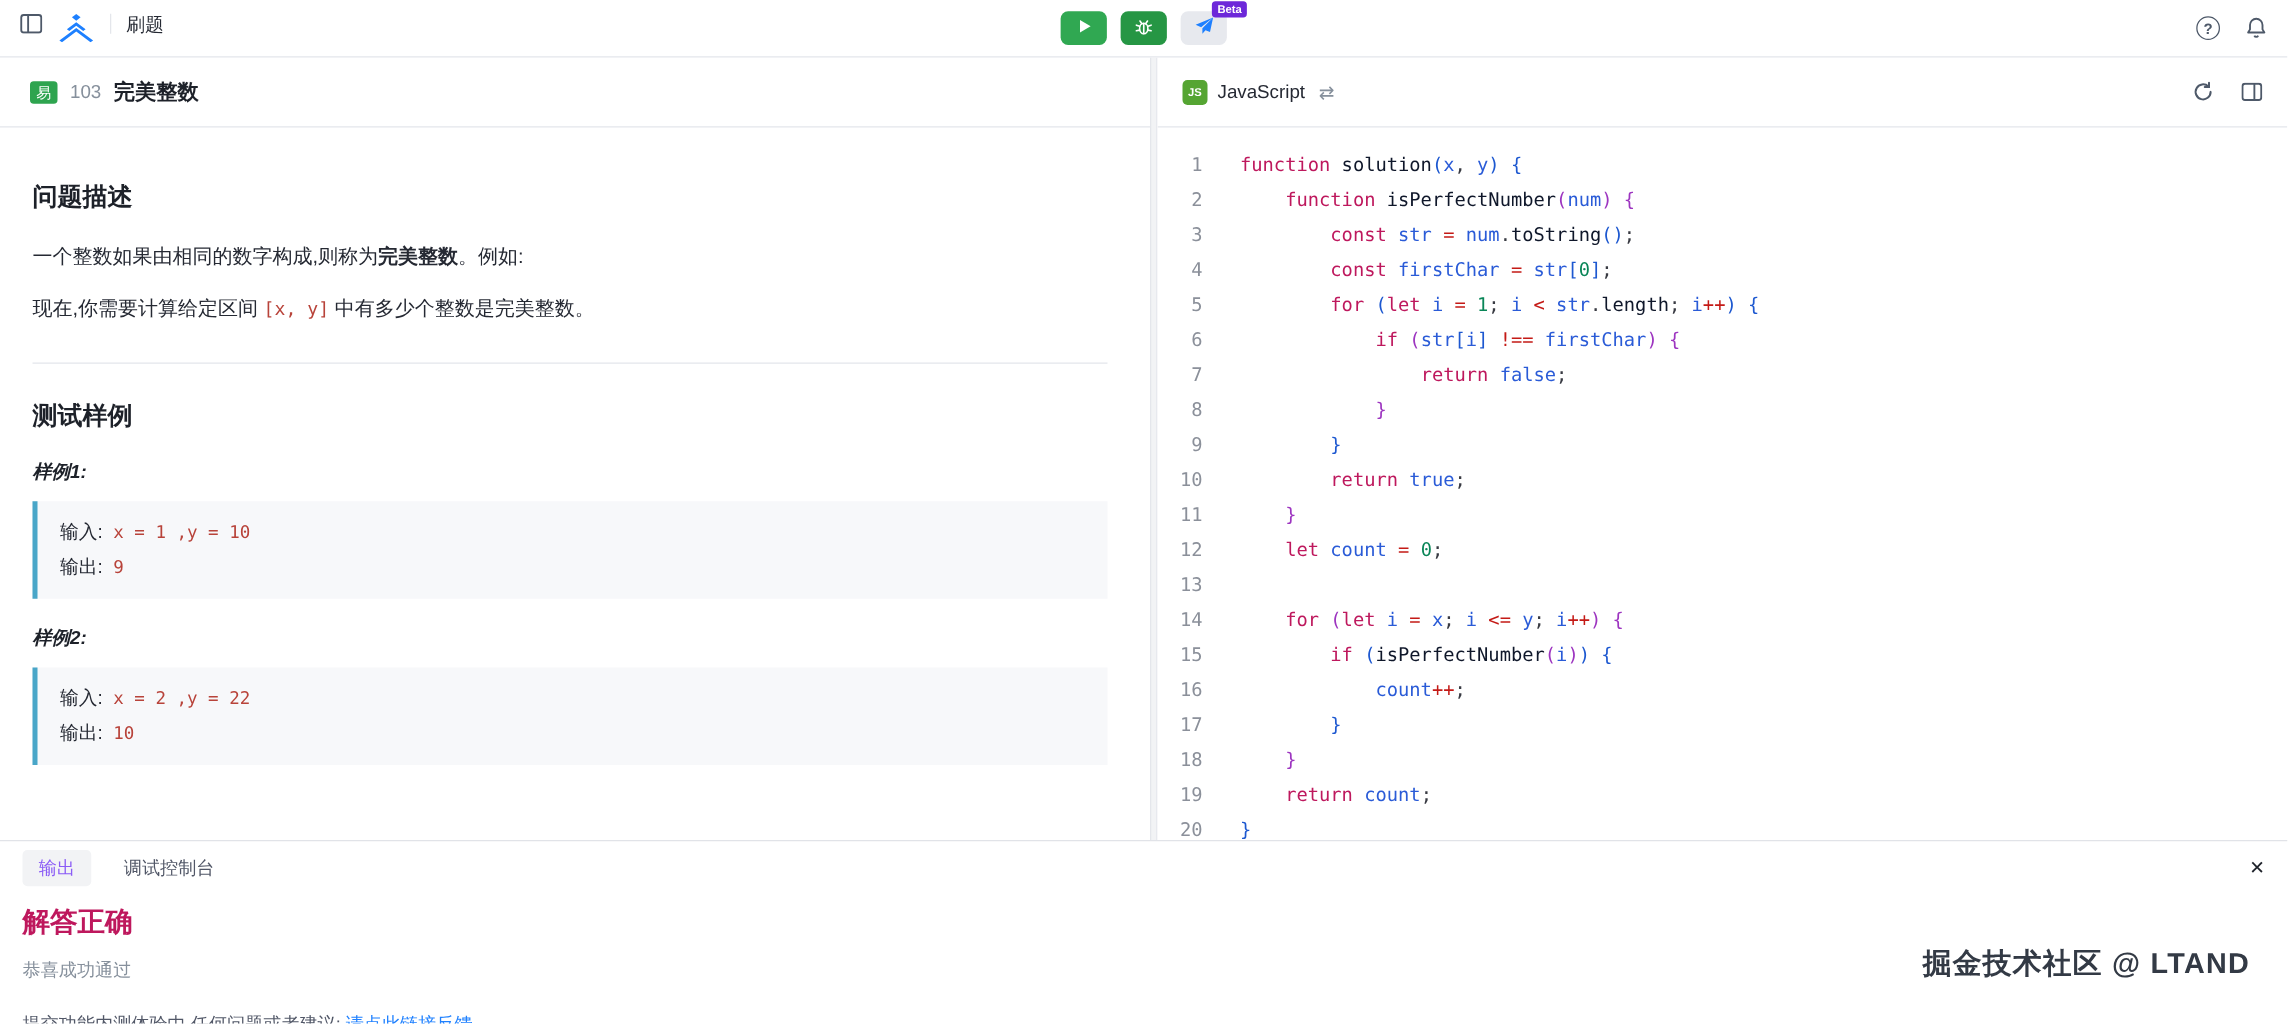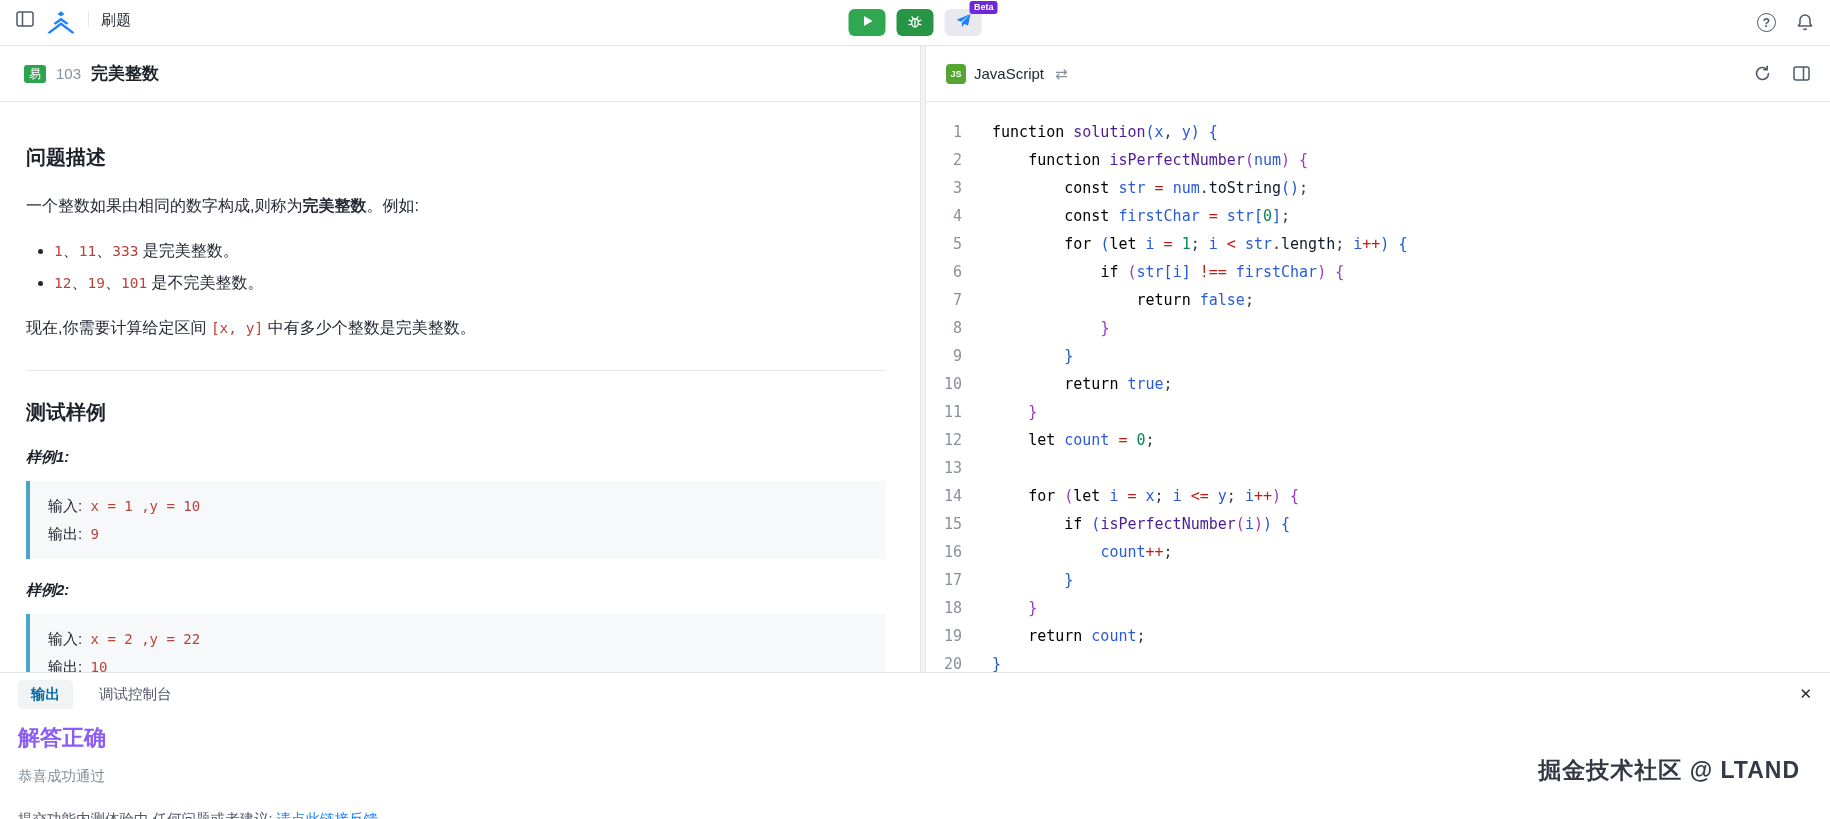--- a/index.html
+++ b/index.html
@@ -59,38 +59,38 @@
   .js-badge { width: 20px; height: 20px; border-radius: 4px; background: #55a532; color: #fff;
     font-size: 9px; font-weight: 700; display: flex; align-items: center; justify-content: center; }
   .lang { font-size: 15px; color: #252933; font-weight: 500; }
   .swap { color: #86909c; font-size: 15px; margin-left: 3px; cursor: pointer; }
   .spacer { flex: 1; }
   .code-area { flex: 1; overflow: hidden; padding-top: 16px;
     font-family: "DejaVu Sans Mono", monospace; font-size: 15px; }
   .cl { display: flex; line-height: 28px; white-space: pre; }
   .ln { width: 66px; flex: none; text-align: right; padding-right: 30px; color: #8b909a; user-select: none; }
   .lc { white-space: pre; color: #383a42; }
-  .tk-k { color: #000000; margin-top: 16px; }
-  .tk-f { color: #4c1d95; }
+  .tk-k { color: #be185d; margin-top: 16px; }
+  .tk-f { color: #0f172a; }
   .tk-v { color: #2a5bd7; }
   .tk-p { color: #0f172a; }
   .tk-n { color: #0a8658; }
   .tk-o { color: #c41a16; }
   .tk-t { color: #383a42; }
   .tk-b1, .tk-b3 { color: #1d58d0; }
   .tk-b2, .tk-b4 { color: #9d35c0; }
 
   
   .bottom { height: 147px; border-top: 1px solid #e1e3e8; position: relative;
     padding: 0 18px; overflow: hidden; background: #fff; }
   .tabs { height: 42px; display: flex; align-items: center; gap: 26px; }
   .tab { font-size: 14.5px; color: #515767; cursor: pointer; }
-  .tab.active { font-weight: 700; color: #0369a1; background: #f2f3f5; padding: 5px 13px; border-radius: 4px; }
+  .tab.active { font-weight: 400; color: #8b5cf6; background: #f2f3f5; padding: 5px 13px; border-radius: 4px; }
   .close { margin-left: auto; color: #1d2129; font-size: 15px; cursor: pointer; }
-  .result-title { color: #8b5cf6; font-size: 22px; font-weight: 700; margin-top: 8px; }
+  .result-title { color: #be185d; font-size: 22px; font-weight: 700; margin-top: 8px; }
   .result-sub { color: #86909c; font-size: 14.5px; margin-top: 14px; }
   .feedback { color: #515767; font-size: 14.5px; margin-top: 24px; }
   .fb-link { color: #1e80ff; text-decoration: underline; cursor: pointer; }
   .watermark { position: absolute; right: 30px; top: 82px; font-size: 23px; color: #333a45;
     font-weight: 600; letter-spacing: 1px; }
 </style>
 </head>
 <body>
 
 <header class="topbar">
@@ -153,24 +153,20 @@
 
   <section class="left">
     <div class="panel-head">
       <span class="diff-badge">易</span>
       <span class="prob-id">103</span>
       <span class="prob-title">完美整数</span>
     </div>
     <div class="prob-body">
       <h2>问题描述</h2>
       <p><span class="rt-plain">一个整数如果由相同的数字构成,则称为</span><span class="rt-bold">完美整数</span><span class="rt-plain">。例如:</span></p>
-      <ul>
-        <li><span class="rt-code">1</span><span class="rt-plain">、</span><span class="rt-code">11</span><span class="rt-plain">、</span><span class="rt-code">333</span><span class="rt-plain"> 是完美整数。</span></li>
-        <li><span class="rt-code">12</span><span class="rt-plain">、</span><span class="rt-code">19</span><span class="rt-plain">、</span><span class="rt-code">101</span><span class="rt-plain"> 是不完美整数。</span></li>
-      </ul>
       <p><span class="rt-plain">现在,你需要计算给定区间 </span><span class="rt-code">[x, y]</span><span class="rt-plain"> 中有多少个整数是完美整数。</span></p>
       <hr>
       <h2>测试样例</h2>
       <div class="sample-label">样例1:</div>
       <div class="sample">
           <div class="rich-line"><span class="rt-label">输入:</span><span class="rt-val"> x = 1 ,y = 10</span></div>
           <div class="rich-line"><span class="rt-label">输出:</span><span class="rt-val"> 9</span></div>
         </div>
       <div class="sample-label">样例2:</div>
       <div class="sample">

